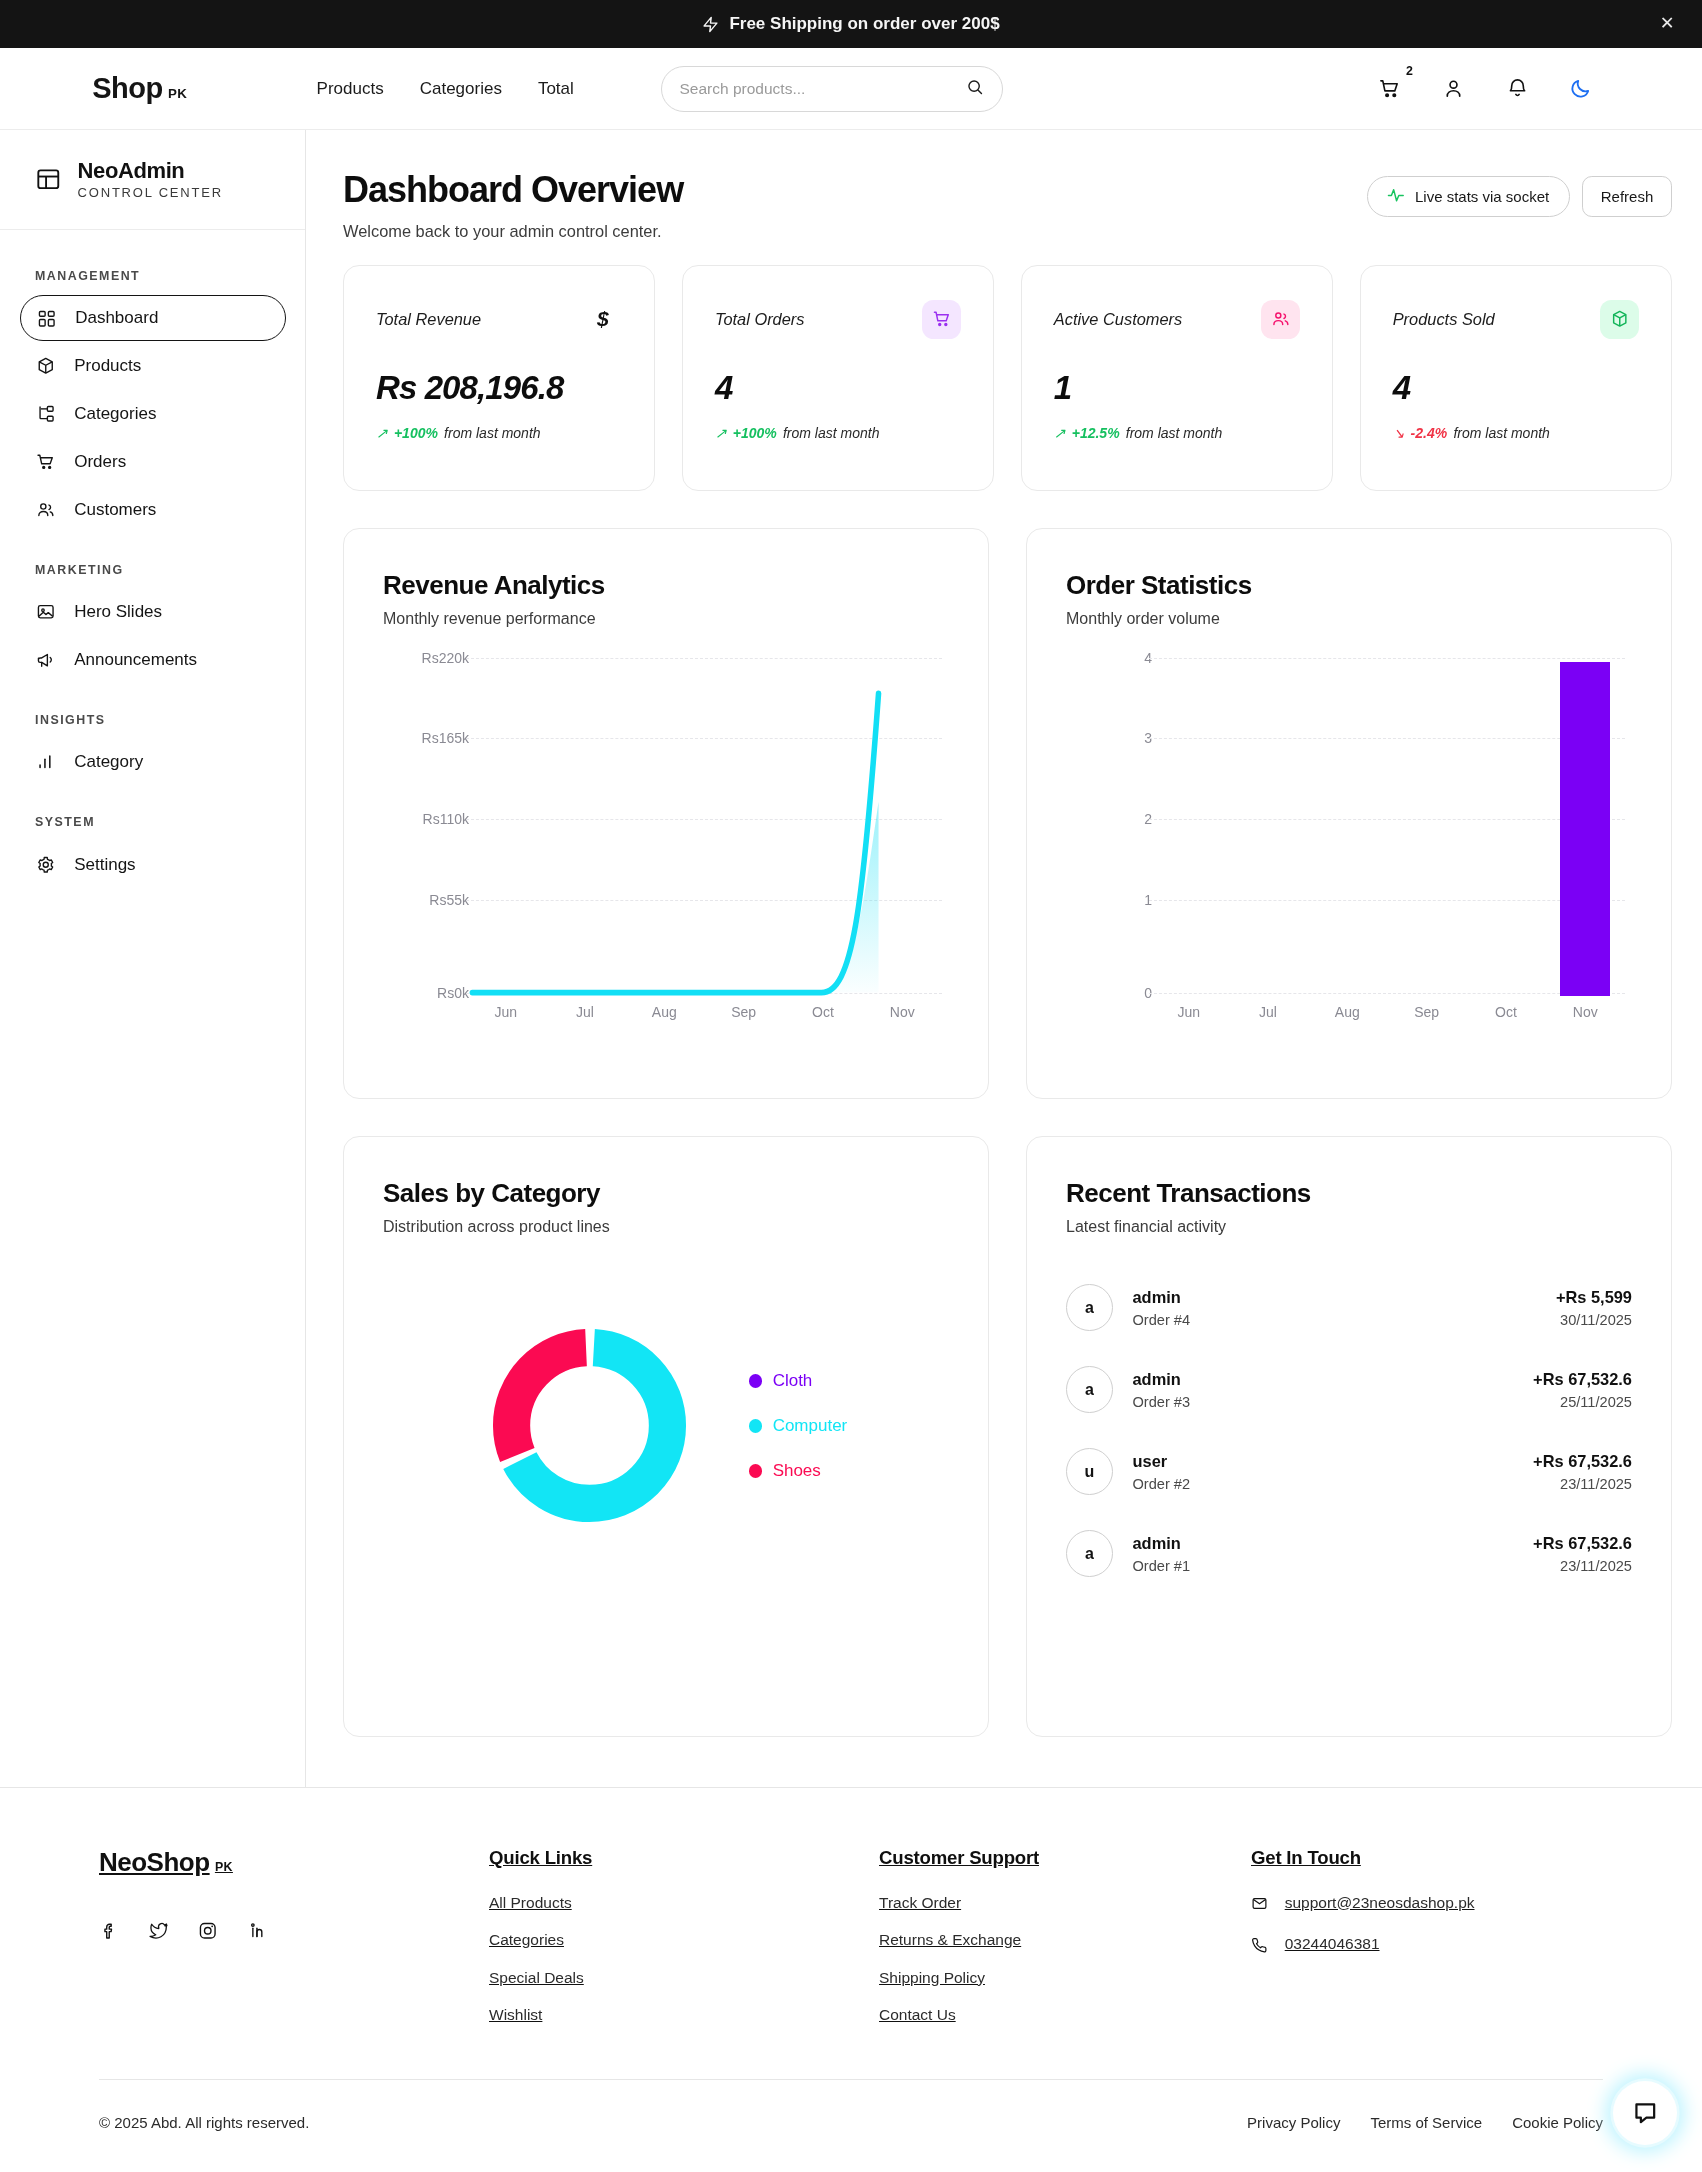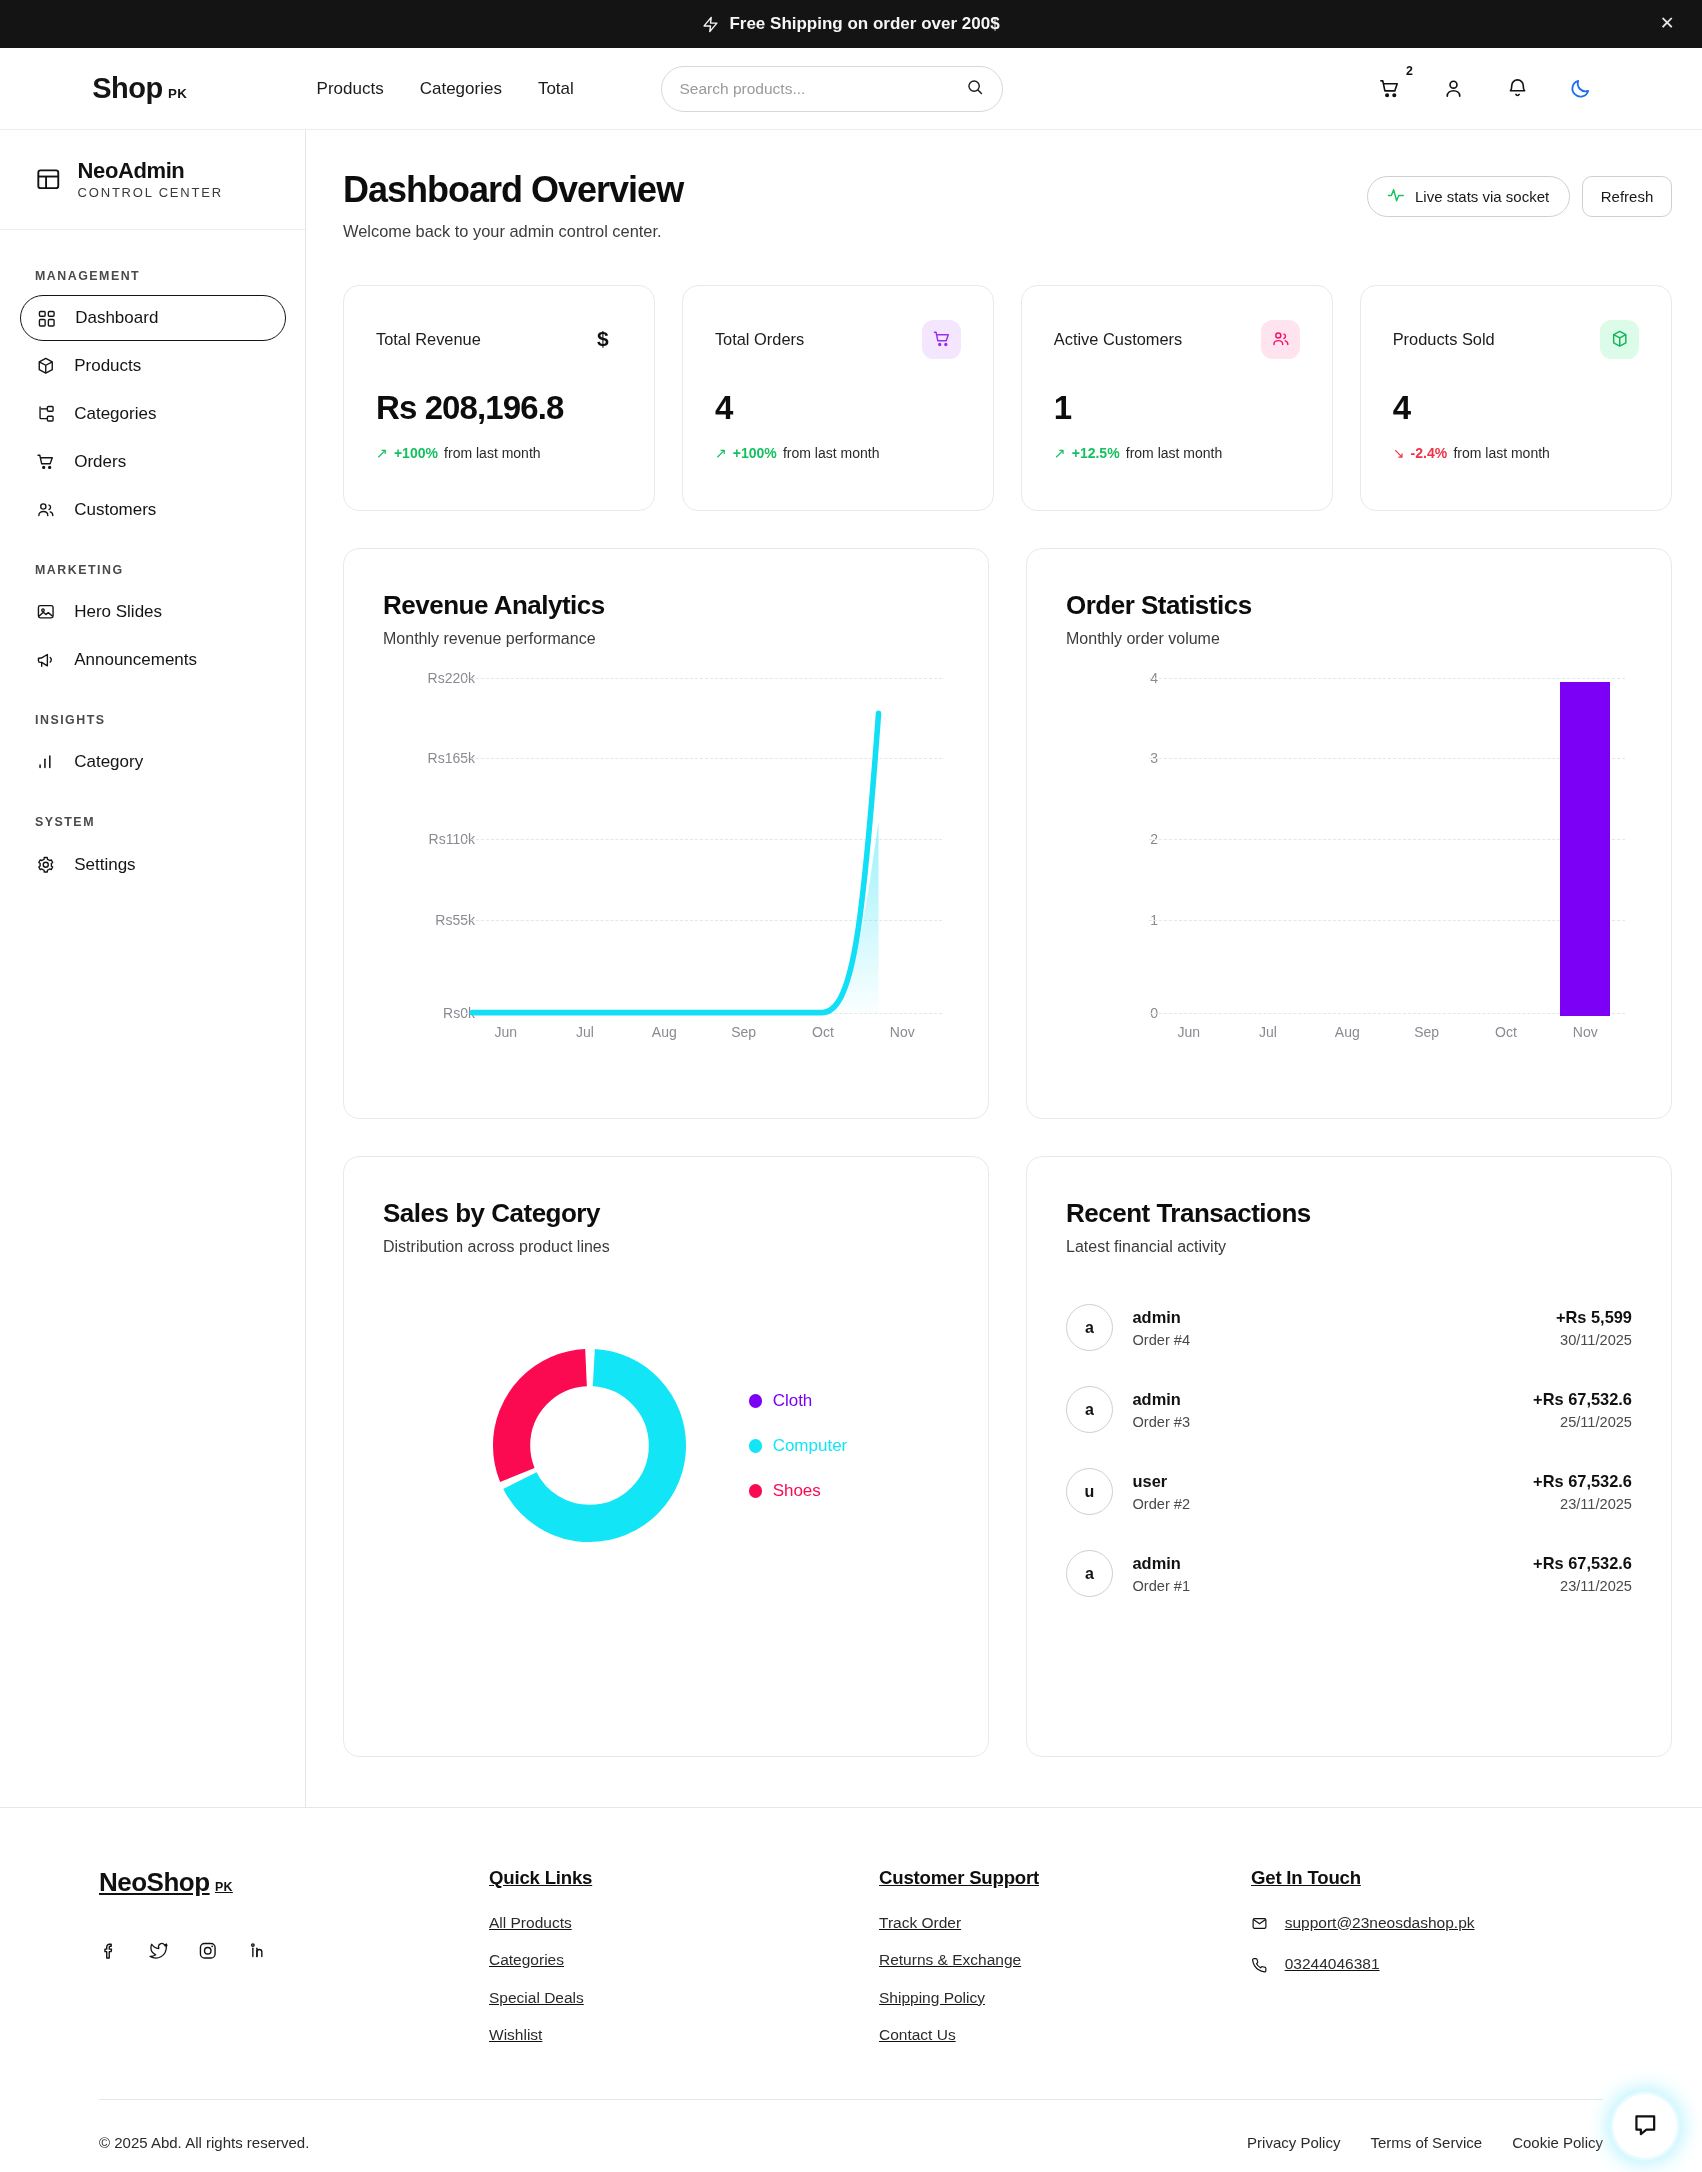--- a/index.html
+++ b/index.html
@@ -132,21 +132,21 @@
     display: flex; align-items: center; gap: 9.8px;
     padding: 0 19.5px; font-size: 15px; color: #181818; background: #fff; cursor: pointer;
   }
   .btn-refresh {
     height: 41px; border: 0.9px solid #cfcfcf; border-radius: 9.8px;
     padding: 0 17.7px; font-size: 15px; color: #181818; background: #fff; cursor: pointer;
     font-family: "Liberation Sans", sans-serif;
   }
 
   
-  .stats { display: grid; grid-template-columns: repeat(4, 1fr); gap: 26.6px; margin-top: 44px; }
+  .stats { display: grid; grid-template-columns: repeat(4, 1fr); gap: 26.6px; margin-top: 24px; font-style: italic; }
   .card {
     background: #fff; border: 0.9px solid #e9e9e9; border-radius: 16px;
   }
   .stat { padding: 34px 32px 37px 32px; height: 226px; display: flex; flex-direction: column; }
   .stat-top { display: flex; align-items: center; justify-content: space-between; }
   .stat-label { font-size: 16.4px; color: #1c1c1c; }
   .stat-icon {
     width: 39px; height: 39px; border-radius: 11.5px;
     display: flex; align-items: center; justify-content: center;
   }
@@ -156,21 +156,21 @@
   .up { color: #16c060; }
   .down { color: #f03245; }
 
   
   .grid2 { display: grid; grid-template-columns: 1fr 1fr; gap: 37px; margin-top: 37px; }
   .chart-card { padding: 41px 39px 26.6px 39px; height: 571px; }
   .panel-title { font-size: 26px; font-weight: 700; letter-spacing: -0.5px; color: #0d0d0d; }
   .panel-sub { font-size: 16px; color: #3c3c3c; margin-top: 9.8px; }
   .plot { position: relative; margin-top: 30px; height: 372px; }
 
-  .ylabels { position: absolute; left: 16px; top: 0; bottom: 34px; width: 76px; }
+  .ylabels { position: absolute; left: 10px; top: 0; bottom: 34px; width: 76px; }
   .ylabel { position: absolute; right: 0; transform: translateY(-50%); font-size: 14px; color: #8a8a93; white-space: nowrap; }
   .plotarea { position: absolute; left: 83px; right: 7px; top: 0; bottom: 34px; }
   .gridline { position: absolute; left: 0; right: 0; border-top: 0.9px dashed #e6e6ea; }
   .xlabels { position: absolute; left: 83px; right: 7px; bottom: 0; height: 26.6px; display: flex; }
   .xlabel { flex: 1; text-align: center; font-size: 14px; color: #8a8a93; }
 
   .bars { position: absolute; left: 0; right: 0; top: 0; bottom: 0; display: flex; align-items: flex-end; }
   .barslot { flex: 1; display: flex; justify-content: center; align-items: flex-end; height: 100%; }
   .bar { width: 50px; background: #7B00F5; }
 

